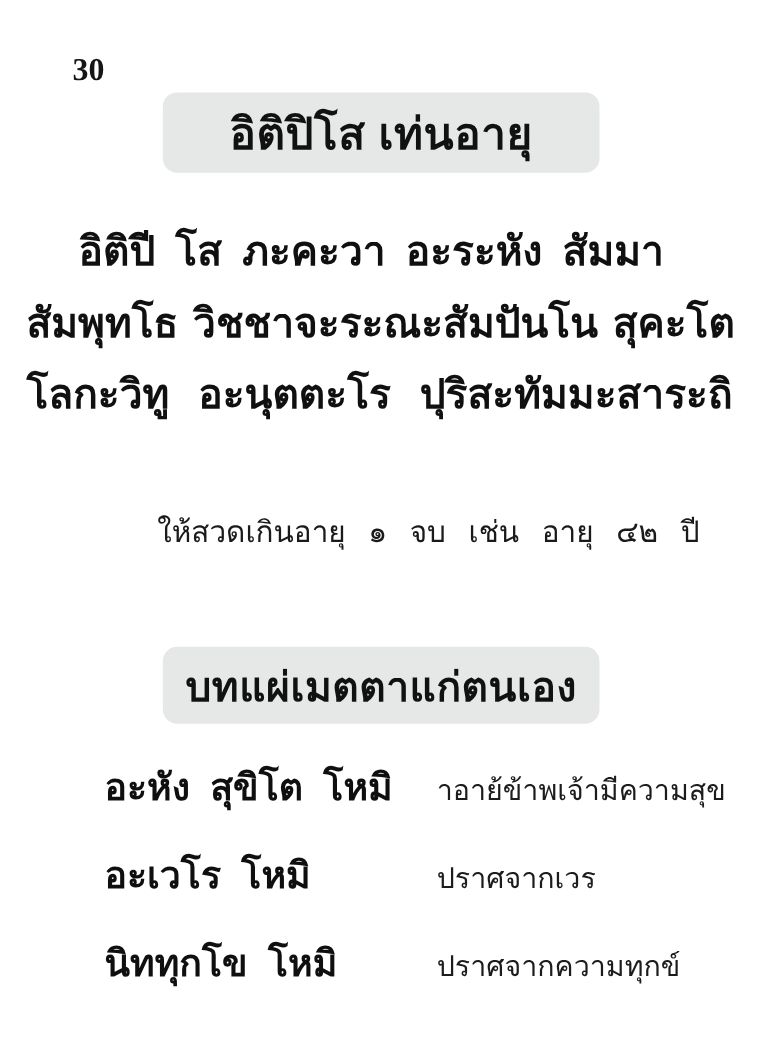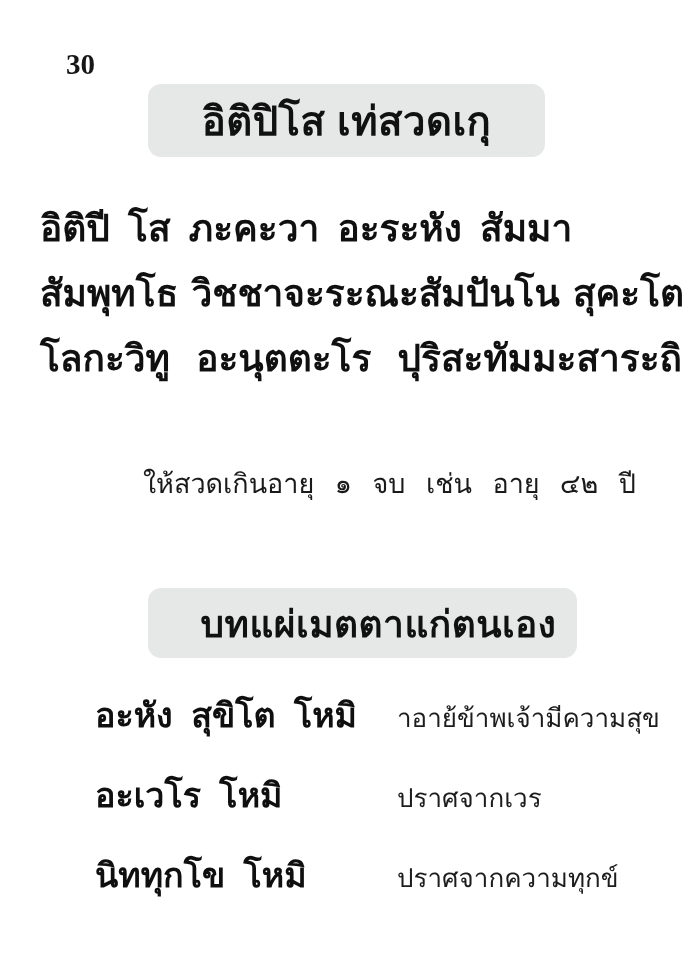--- a/index.html
+++ b/index.html
@@ -31,34 +31,35 @@
     left: 148px;
     width: 397px;
     background: #e6e8e8;
     border-radius: 13px;
     display: flex;
     align-items: center;
     justify-content: center;
     text-align: center;
   }
   .title-box.box1 { top: 84px;  height: 73px; }
-  .title-box.box2 { top: 588px; height: 70px; padding-left: 32px; }
+  .title-box.box2 { top: 588px; height: 70px; }
   .title-text {
     font-weight: 700;
     color: #111111;
     letter-spacing: 0.5px;
   }
   .box1 .title-text { font-size: 40px; }
   .box2 .title-text { font-size: 37px; }
 
   .chant {
     position: absolute;
-    left: 40px;
+    left: 24px;
     right: 40px;
     top: 196px;
+    text-align: center;
   }
   .chant-line {
     font-size: 37px;
     font-weight: 700;
     line-height: 65px;
     white-space: nowrap;
     color: #101010;
   }
   .chant-line.l1 { word-spacing: 8px; }
   .chant-line.l2 { word-spacing: 3px; }
@@ -113,21 +114,21 @@
   }
 </style>
 </head>
 <body>
 
 <div class="page">
 
   <div class="page-number">30</div>
 
   <div class="title-box box1">
-    <span class="title-text">อิติปิโส เท่สวดเกุ</span>
+    <span class="title-text">อิติปิโส เท่นอายุ</span>
   </div>
 
   <div class="chant">
     <div class="chant-line l1">อิติปี โส ภะคะวา อะระหัง สัมมา</div>
     <div class="chant-line l2">สัมพุทโธ วิชชาจะระณะสัมปันโน สุคะโต</div>
     <div class="chant-line l3">โลกะวิทู อะนุตตะโร ปุริสะทัมมะสาระถิ</div>
   </div>
 
   <div class="note">
     <div class="note-line1">ให้สวดเกินอายุ ๑ จบ เช่น อายุ ๔๒ ปี</div>

